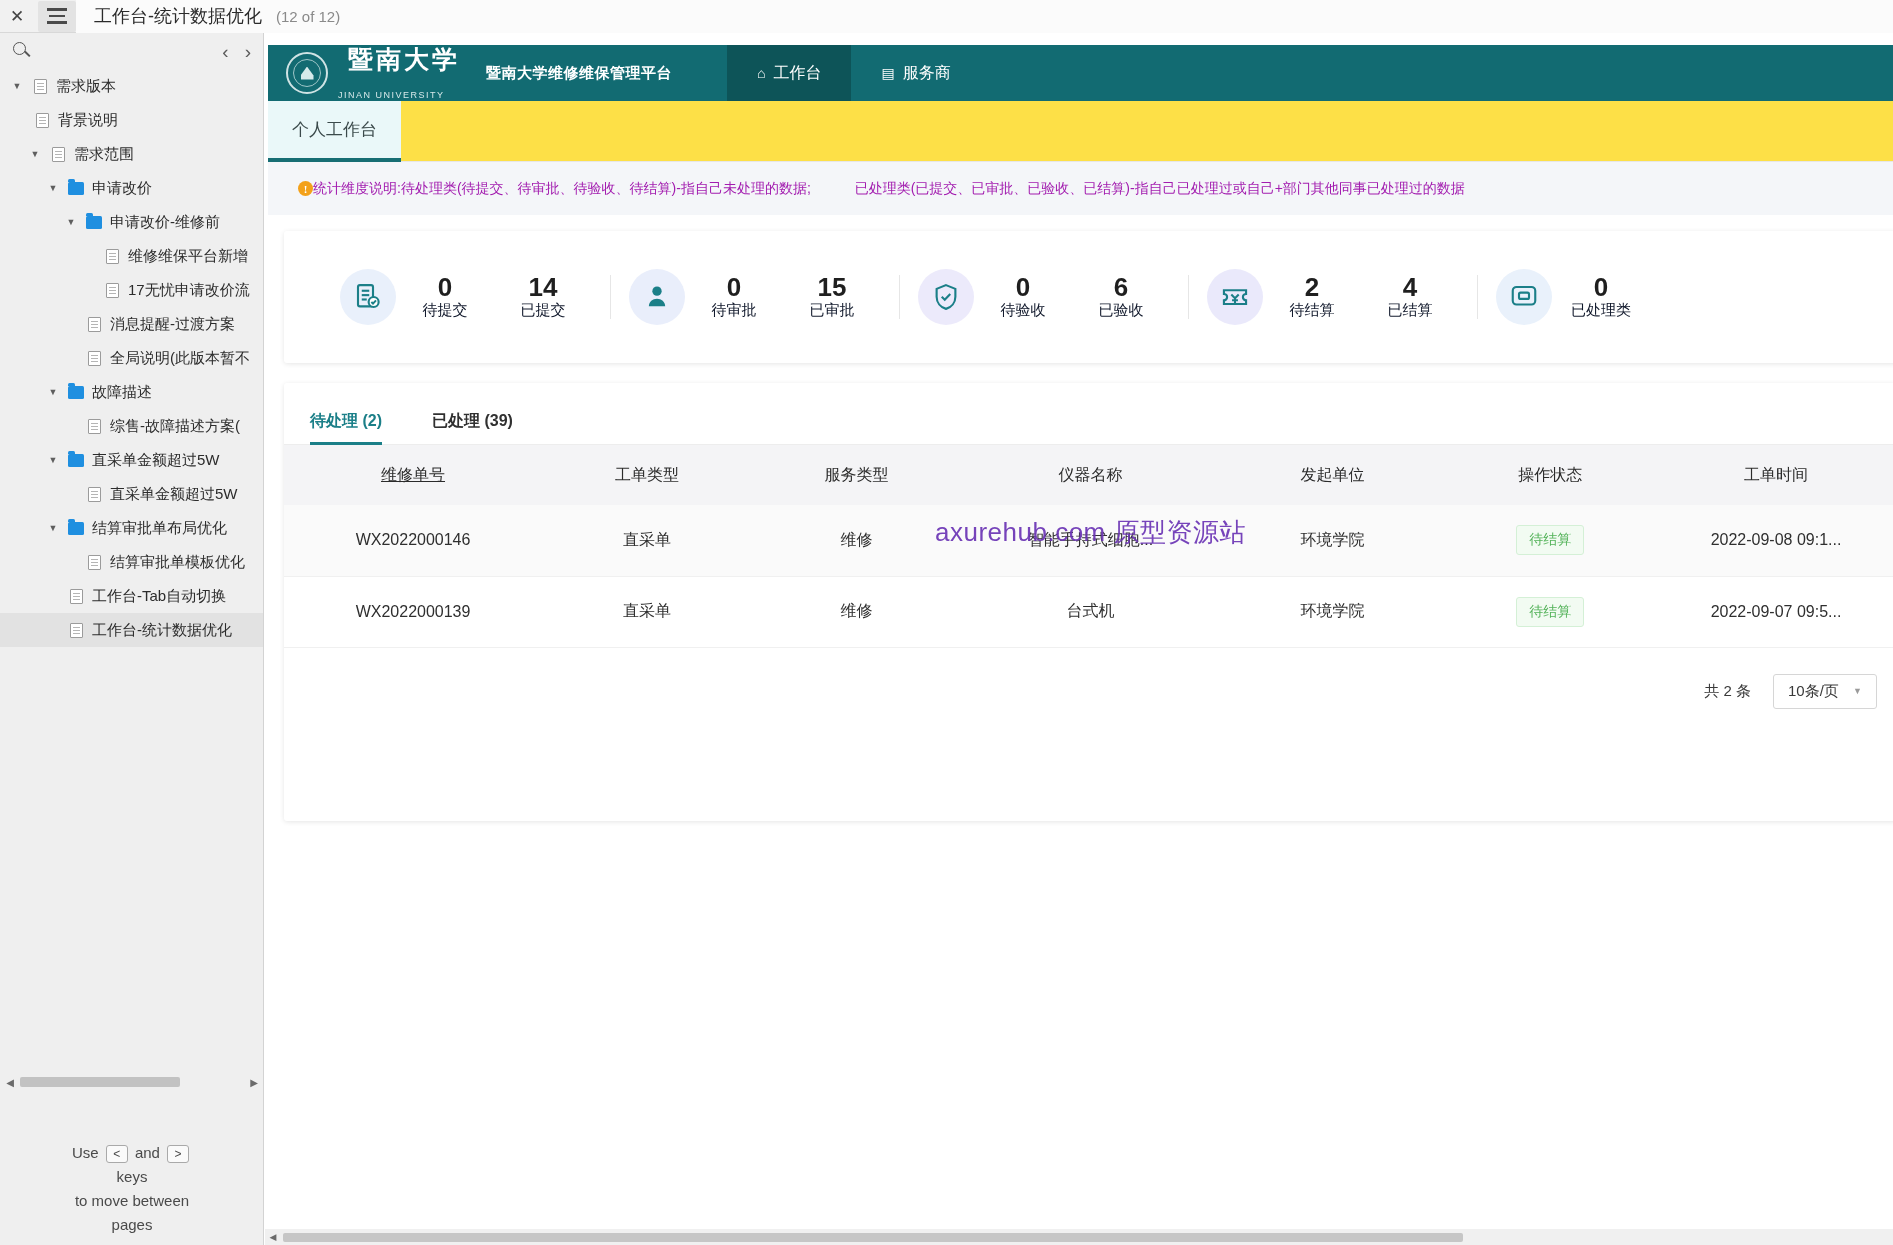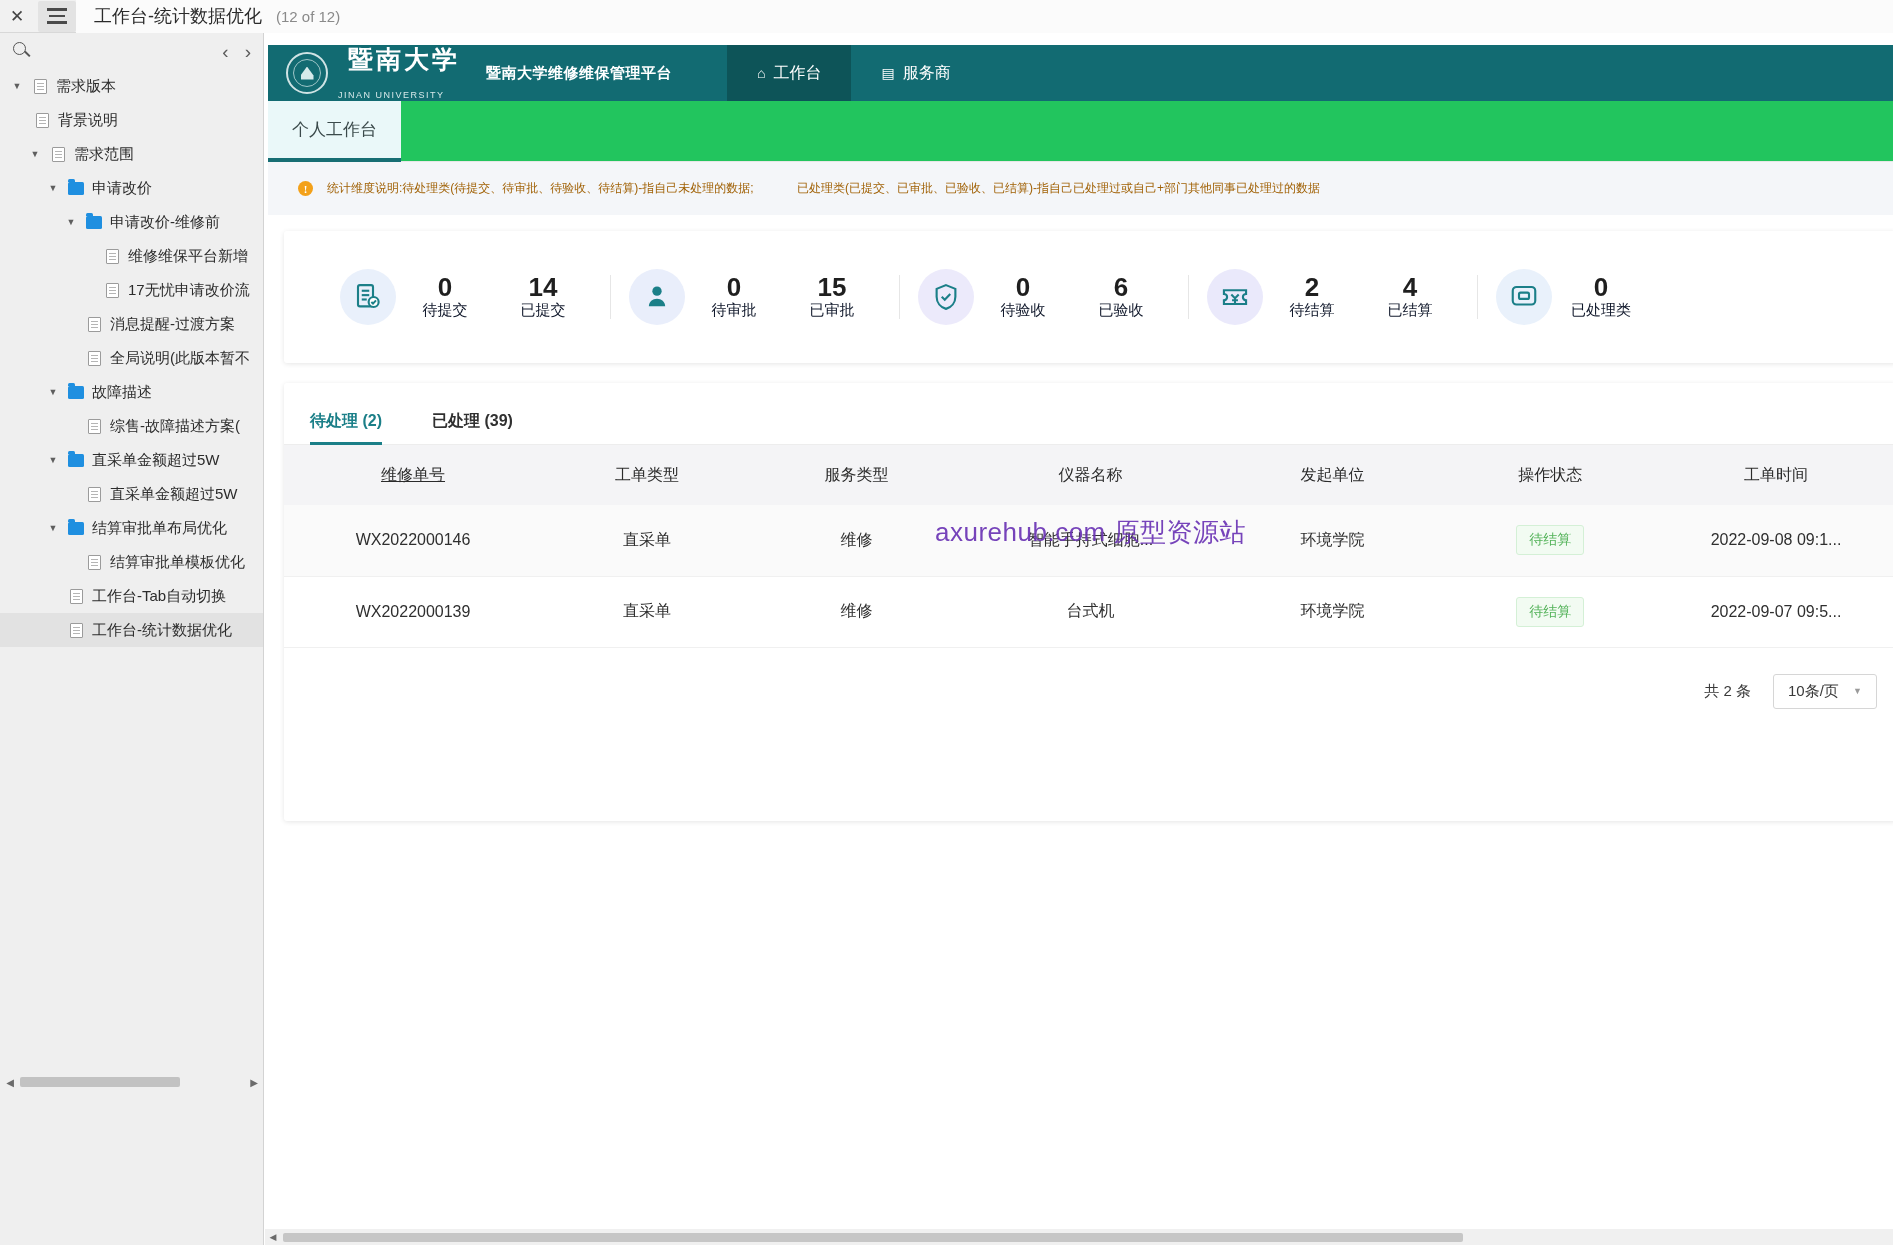--- a/index.html
+++ b/index.html
@@ -148,21 +148,21 @@
     height: 56px; padding: 0 30px; display: flex; align-items: center; gap: 8px;
     color: #ffffff; font-size: 16px; cursor: pointer;
   }
   .hdr-nav.active { background: #0d5458; }
   #hdr-nav-group { margin-left: 55px; display: flex; height: 56px; }
   .home-glyph { font-size: 14px; }
 
   
   #subtab-bar {
     position: absolute; left: 3px; top: 68px; width: 1625px; height: 61px;
-    background: #22c55e; border-bottom: 1px solid #e7e7e7;
+    background: #fde047; border-bottom: 1px solid #e7e7e7;
   }
   #subtab {
     width: 133px; height: 61px; background: #eaf8f9;
     border-bottom: 4px solid #176e74;
     display: flex; align-items: center; justify-content: center;
     color: #3b4a4b; font-size: 17px; cursor: pointer;
   }
 
   
   #alert-banner {
@@ -170,21 +170,21 @@
     background: #f4f6f9; display: flex; align-items: center;
     padding-left: 30px; overflow: hidden;
   }
   #alert-icon {
     width: 15px; height: 15px; border-radius: 50%; background: #f3a11a;
     color: #fff; font-size: 11px; font-weight: bold;
     display: flex; align-items: center; justify-content: center;
     flex: 0 0 15px; font-family: "Liberation Serif", serif;
   }
   #alert-text {
-    margin-left: 14px; font-size: 12px; color: #a16207; white-space: nowrap;
+    font-size: 14px; color: #a21caf; white-space: nowrap;
   }
   #alert-text .seg2 { margin-left: 40px; }
 
   
   #stats-card {
     position: absolute; left: 19px; top: 198px; width: 1613px; height: 132px;
     background: #ffffff; border-radius: 3px;
     box-shadow: 0 1px 5px rgba(0,0,0,.10);
     display: flex; align-items: center;
   }
@@ -415,20 +415,31 @@
       </div>
     </div>
 
   <div id="sb-hscroll">
     <div class="sarr">◀</div>
     <div id="sb-hthumb"></div>
     <div id="sb-htrack"></div>
     <div class="sarr">▶</div>
   </div>
 
+  <div id="sb-help">
+    <div>
+      <span>Use</span>
+      <span class="key-box">&lt;</span>
+      <span>and</span>
+      <span class="key-box">&gt;</span>
+    </div>
+    <div>keys</div>
+    <div>to move between</div>
+    <div>pages</div>
+  </div>
 </div>
 
 <div id="main">
 
   <div id="brand-header">
     <div id="logo-mark">
         <div class="inner"></div>
       </div>
     <div style="margin-left:10px;display:flex;flex-direction:column;">
       <div id="brand-cn">暨南大学</div>

